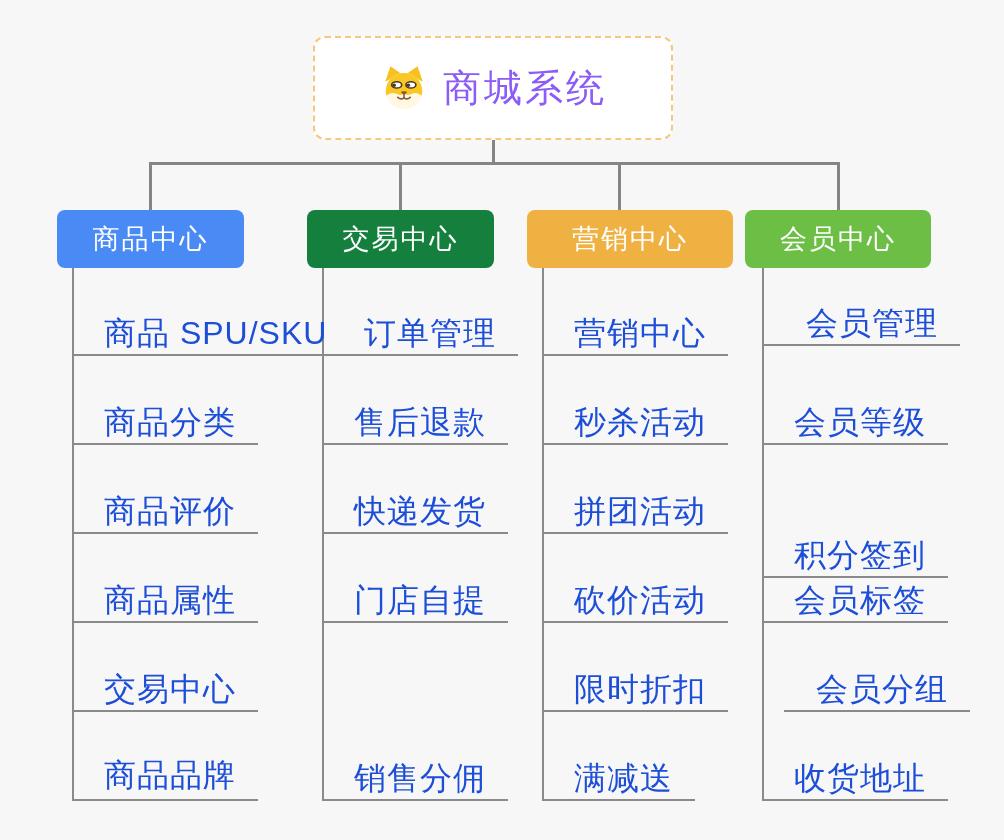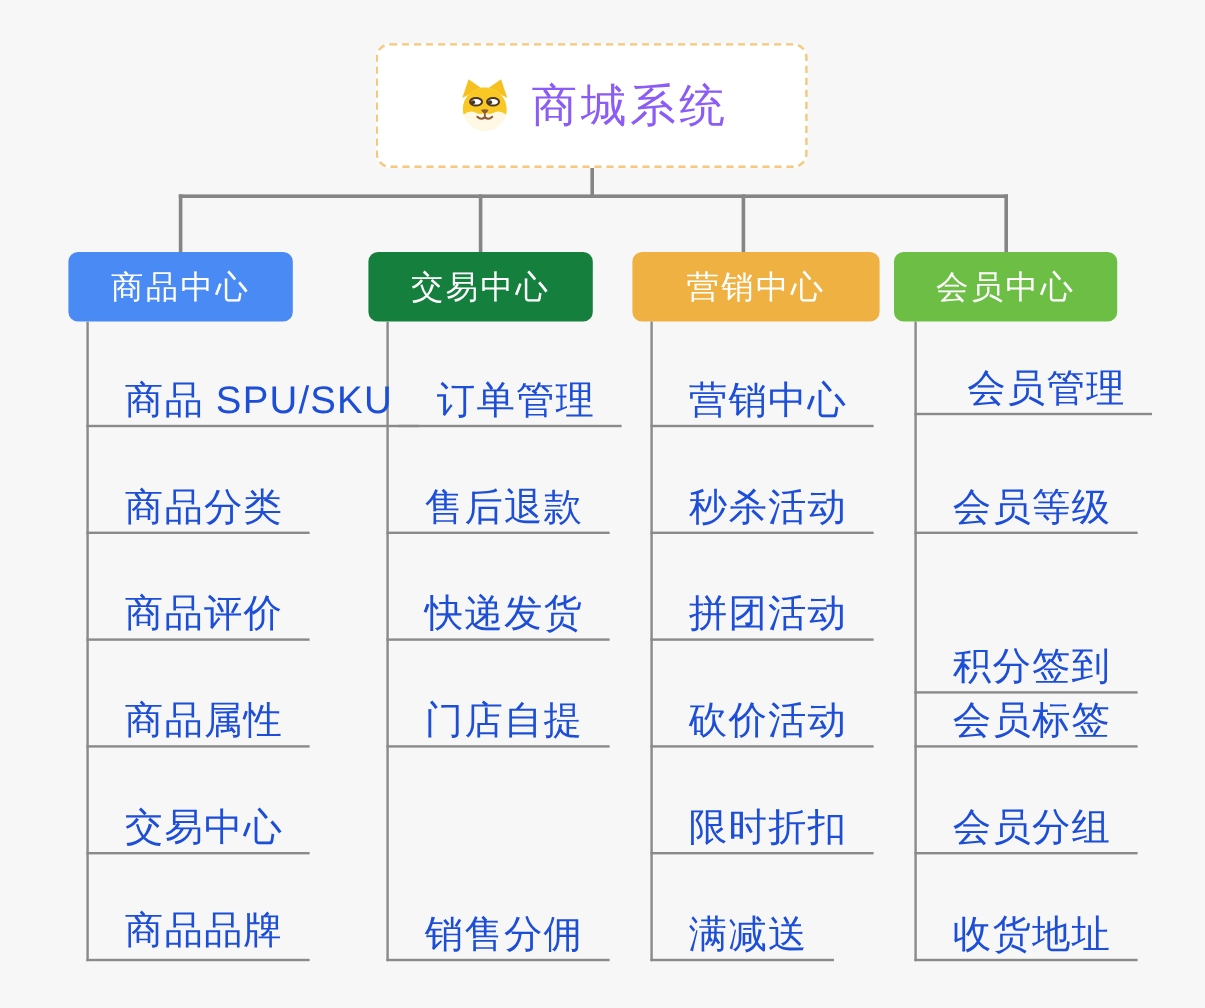--- a/index.html
+++ b/index.html
@@ -137,16 +137,16 @@
   <div class="item" style="left:542px;top:407px;">秒杀活动</div>
   <div class="item" style="left:542px;top:496px;">拼团活动</div>
   <div class="item" style="left:542px;top:585px;">砍价活动</div>
   <div class="item" style="left:542px;top:674px;">限时折扣</div>
   <div class="item" style="left:542px;top:763px;">满减送</div>
 
   <div class="item" style="left:762px;top:308px;padding-left:44px;">会员管理</div>
   <div class="item" style="left:762px;top:407px;">会员等级</div>
   <div class="item" style="left:762px;top:496px;margin-top:44px;">积分签到</div>
   <div class="item" style="left:762px;top:585px;">会员标签</div>
-  <div class="item" style="left:762px;top:674px;">会员分组</div>
+  <div class="item" style="left:784px;top:674px;">会员分组</div>
   <div class="item" style="left:762px;top:763px;">收货地址</div>
 
 </div>
 
 </body></html>

